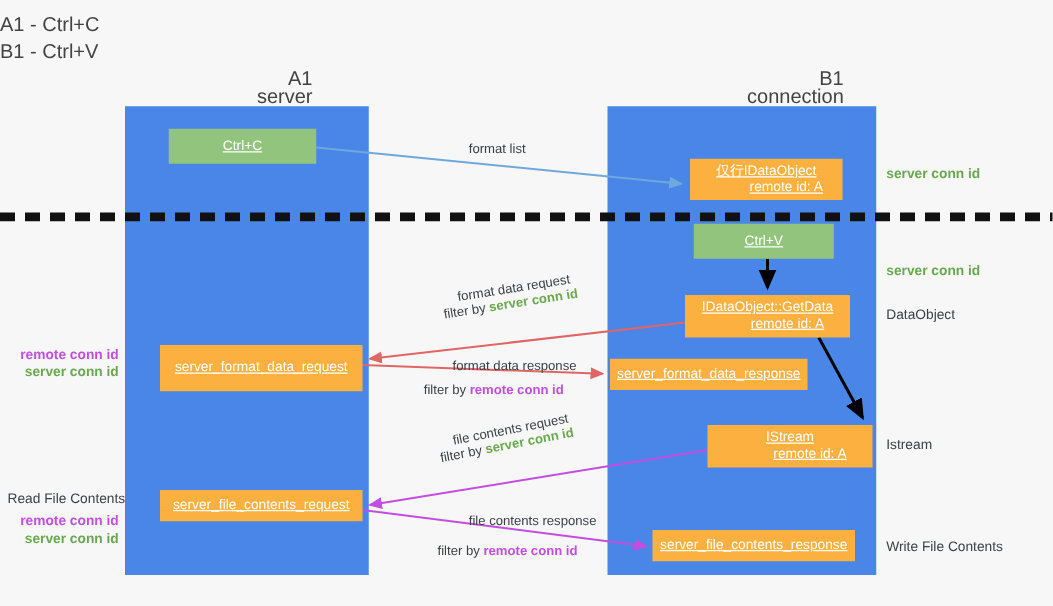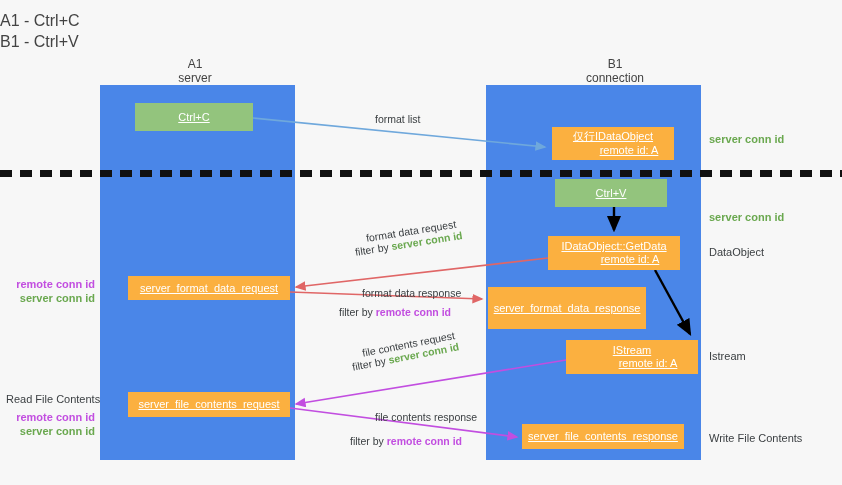--- a/index.html
+++ b/index.html
@@ -27,22 +27,22 @@
   #title {
     left: 0; top: 10px;
     width: 842px;
     font-size: 16px;
     line-height: 21px;
     color: #434343;
   }
 
   
   .col-head {
-    text-align: center;
-    font-size: 12px;
+    text-align: right;
+    font-size: 16px;
     line-height: 14px;
     color: #434343;
   }
   #head-a1 { left: 140px; top: 57px; width: 110px; }
   #head-b1 { left: 555px; top: 57px; width: 120px; }
 
   
   .lane {
     background: #4a86e8;
   }
@@ -72,25 +72,25 @@
     justify-content: center;
     padding: 3px 4px;
     text-decoration: underline;
   }
   .node.green { background: #93c47d; }
   .node.orange { background: #fbb040; }
   .node .l2 { display: block; padding-left: 32px; }
 
   #box-ctrlc   { left: 135px; top: 103px; width: 118px; height: 28px; }
   #box-ctrlv   { left: 555px; top: 179px; width: 112px; height: 28px; }
-  #box-idataobject { left: 552px; top: 127px; width: 122px; height: 33px; justify-content: space-between; }
+  #box-idataobject { left: 552px; top: 127px; width: 122px; height: 33px; }
   #box-getdata { left: 548px; top: 236px; width: 132px; height: 34px; text-align: center; }
   #box-istream { left: 566px; top: 340px; width: 132px; height: 34px; }
-  #box-sfdreq  { left: 128px; top: 276px; width: 162px; height: 24px; }
-  #box-sfdresp { left: 488px; top: 287px; width: 158px; height: 42px; }
+  #box-sfdreq  { left: 128px; top: 276px; width: 162px; height: 37px; }
+  #box-sfdresp { left: 488px; top: 287px; width: 158px; height: 25px; }
   #box-sfcreq  { left: 128px; top: 392px; width: 162px; height: 25px; }
   #box-sfcresp { left: 522px; top: 424px; width: 162px; height: 25px; }
 
   
   .side {
     font-size: 11px;
     line-height: 14px;
     white-space: nowrap;
   }
   .green-txt  { color: #6aa84f; font-weight: bold; }

